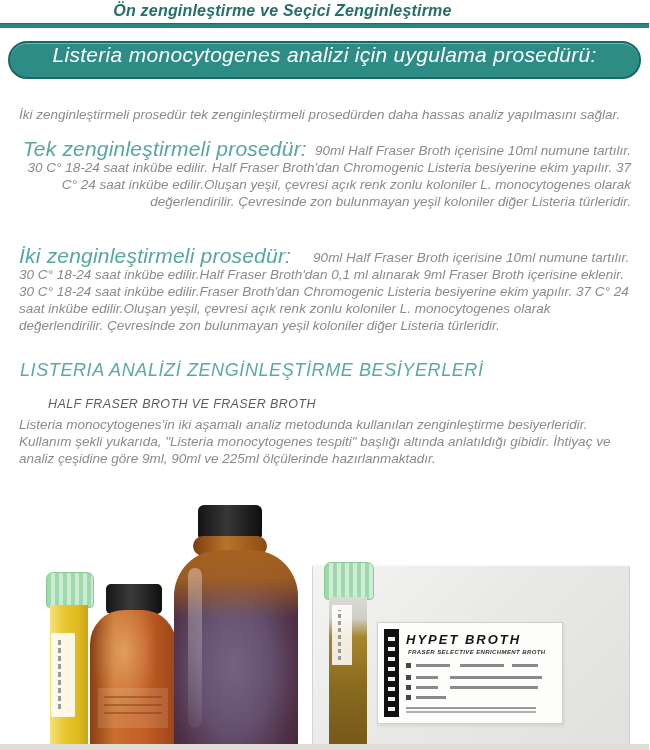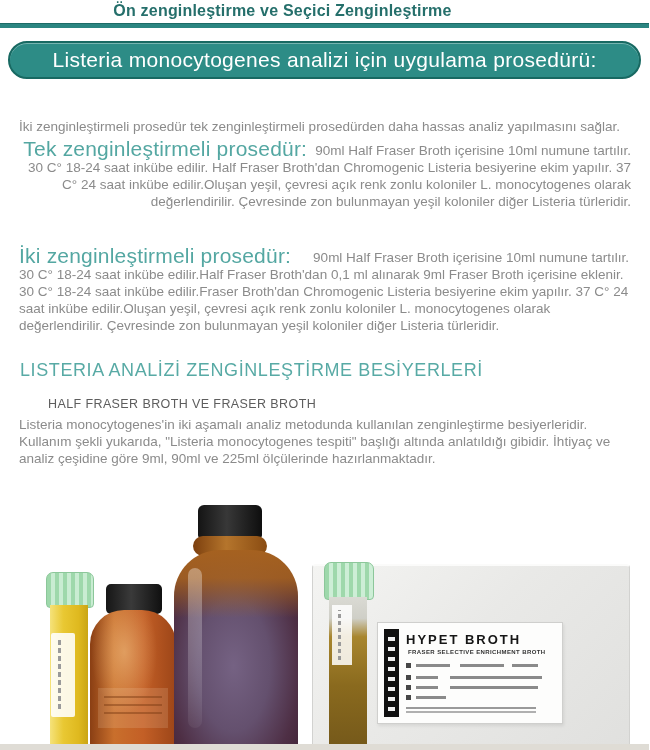--- a/index.html
+++ b/index.html
@@ -1,44 +1,44 @@
 <!DOCTYPE html>
 <html><head>
 <meta charset="utf-8">
 <style>
   html,body{margin:0;padding:0;}
   .page{
     position:relative; width:649px; height:750px; background:#ffffff;
-    overflow:hidden; font-family:"Liberation Sans", sans-serif;
+    overflow:hidden; font-family:"Liberation Sans", sans-serif;font-style:italic;
   }
   
   .header-title{
     position:absolute; top:2px; left:0; width:565px; text-align:center;
     font-size:16px; font-weight:bold; color:#256f6b; letter-spacing:0.2px;
   }
   .header-divider{
     position:absolute; top:23px; left:0; width:650px; height:4px;
     background:#2b8581; border-top:1px solid #1d6b67;
   }
   
   .banner{
     position:absolute; top:41px; left:8px; right:8px; height:34px;
     background:#2d8c86; border:2px solid #186962; border-radius:20px;
-    display:flex; align-items:center; justify-content:center;
+    display:flex; align-items:flex-start; justify-content:center;
     box-shadow:inset 0 1px 0 rgba(255,255,255,0.35);
   }
   .banner span{
     color:#ffffff; font-size:21px; letter-spacing:0.3px; white-space:nowrap;
   }
   
   .para{
     position:absolute; left:19px; width:612px;
     font-size:13.5px; line-height:17px; color:#8b8b8b; text-align:left;
   }
-  .intro{ top:104px; }
+  .intro{ top:92px; }
   .sect1{ top:126px;text-align:right; }
   .sect2{ top:233px; }
   .sect-head{
     font-size:21px; color:#54a7a2; letter-spacing:0.2px;
     margin-right:8px; vertical-align:-1px;
   }
   .sect2 .sect-head{ margin-right:22px;margin-top:32px; }
   .media-title{
     position:absolute; top:360px; left:20px;
     font-size:18px; color:#58aaa5; letter-spacing:0.6px; font-weight:400;

